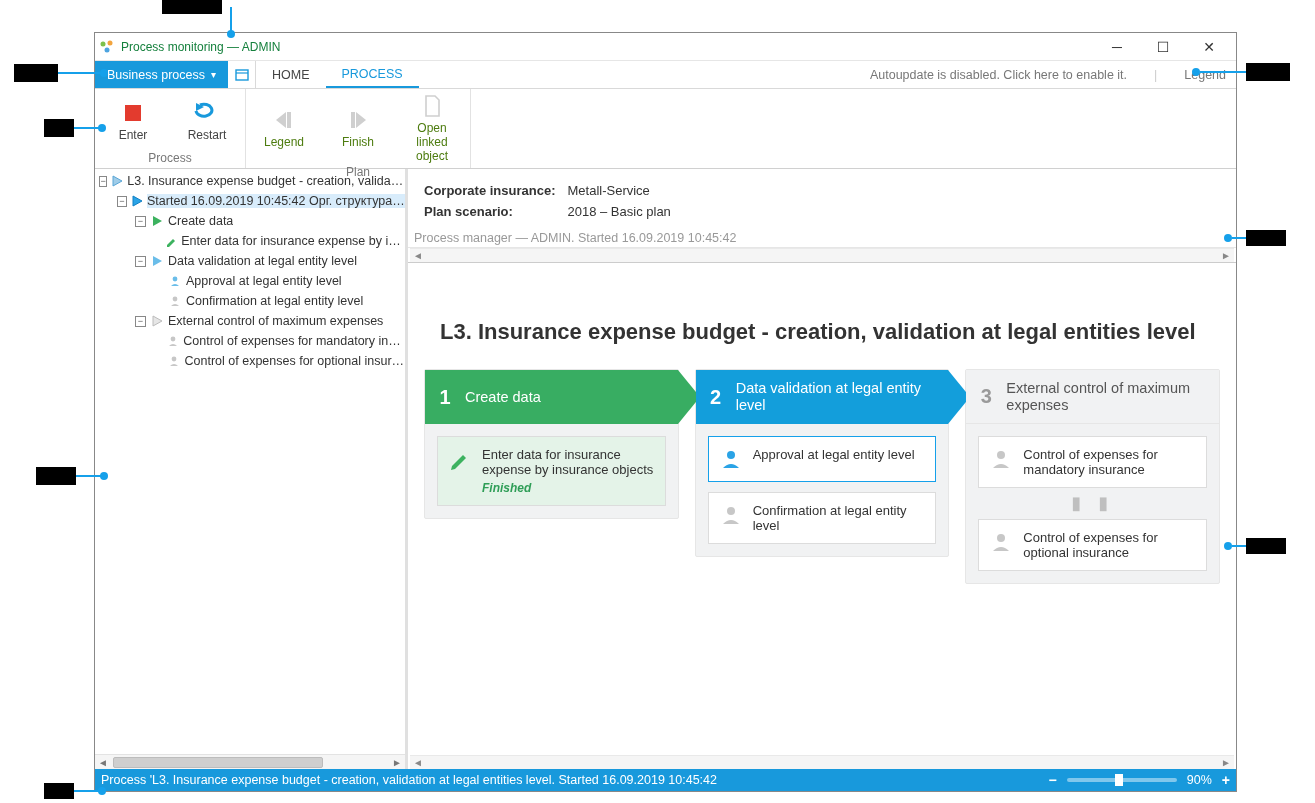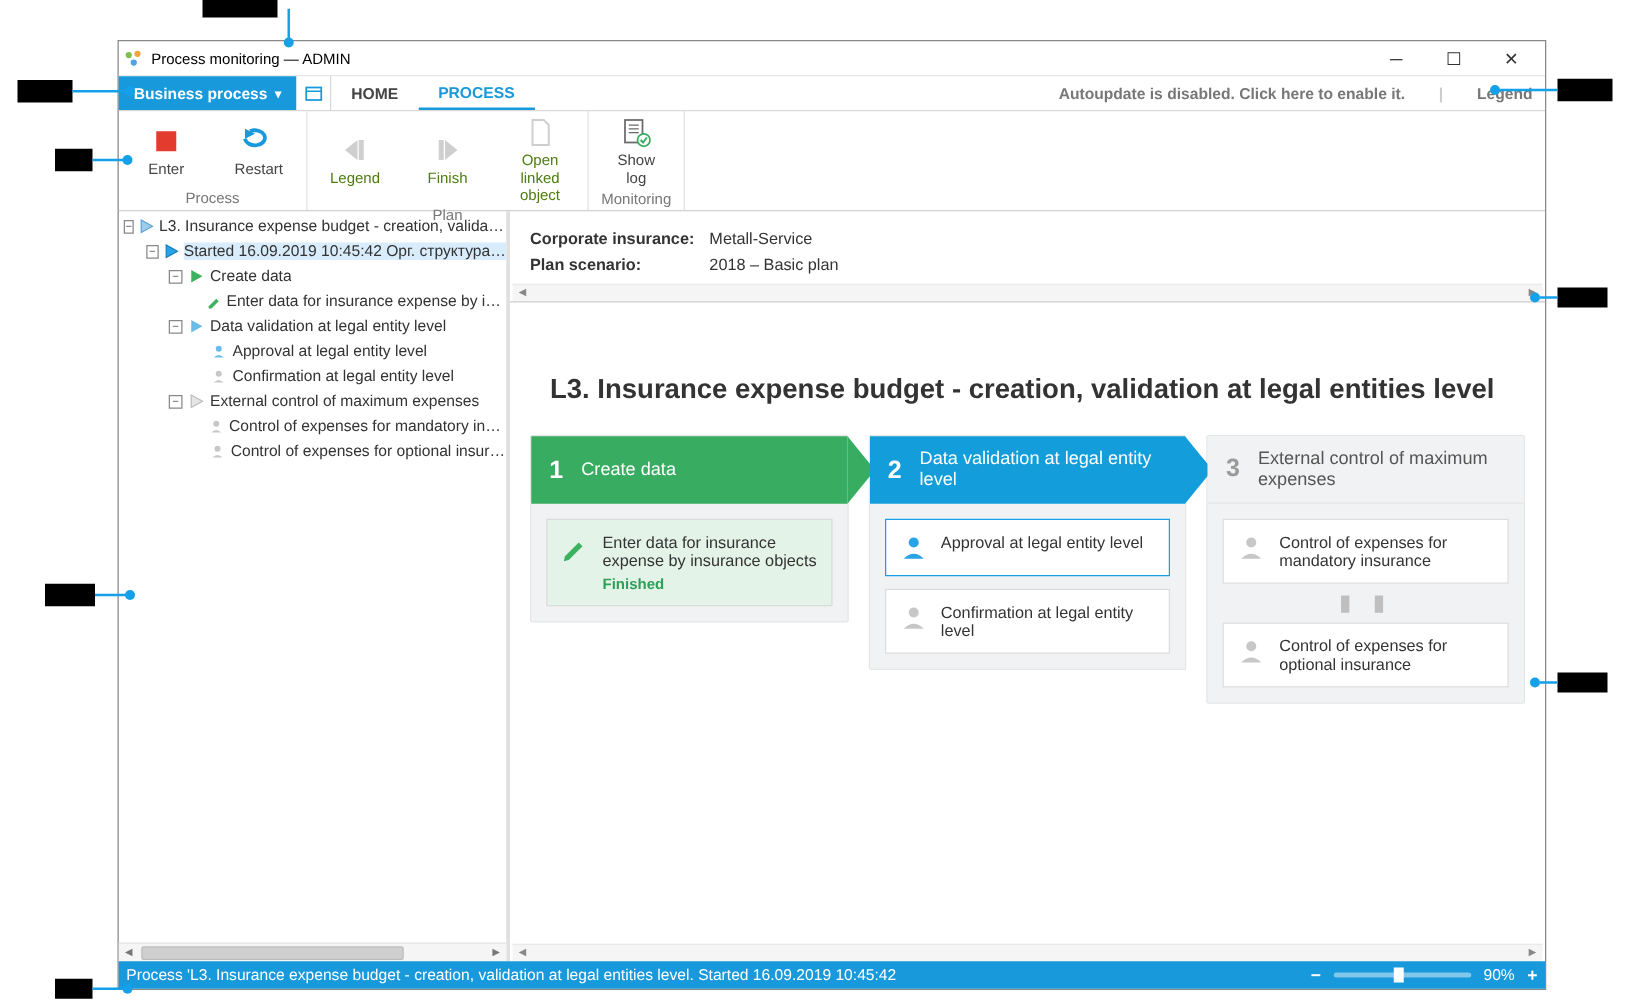--- a/index.html
+++ b/index.html
@@ -8,25 +8,25 @@
 
   
   .anno { position:absolute; z-index: 50; }
   .anno .box { background:#000; }
   .anno .dot { width:8px; height:8px; border-radius:50%; background:#15a0ea; position:absolute; }
   .anno .line { background:#15a0ea; position:absolute; }
 
   .window { position:absolute; left:94px; top:32px; width:1143px; height:760px; border:1px solid #888; background:#fff; display:flex; flex-direction:column; }
   .titlebar { height:28px; display:flex; align-items:center; padding:0 4px; border-bottom:1px solid #e6e6e6; }
   .titlebar .appicon { width:16px; height:16px; margin-right:6px; }
-  .titlebar .title { flex:0 0 auto; color:#000000;text-align:right; }
+  .titlebar .title { flex:0 0 auto; color:#15803d;text-align:right; }
   .titlebar .spacer { flex:1; }
   .winbtn { width:46px; height:28px; display:flex; align-items:center; justify-content:center; font-size:14px; color:#333; }
 
-  .menubar { height:28px; display:flex; align-items:stretch; border-bottom:1px solid #d9d9d9; font-size:12.5px;font-weight:bold; }
+  .menubar { height:28px; display:flex; align-items:stretch; border-bottom:1px solid #d9d9d9; font-size:12.5px; }
   .menubar .bp { background:#1899dc; color:#fff; padding:0 12px; display:flex; align-items:center; gap:6px; }
   .menubar .box-sep { width:28px; display:flex; align-items:center; justify-content:center; border-right:1px solid #d9d9d9; color:#1899dc;}
   .menubar .tab { padding:0 16px; display:flex; align-items:center; color:#444; }
   .menubar .tab.active { color:#1899dc; border-bottom:2px solid #1899dc; }
   .menubar .right { margin-left:auto; display:flex; align-items:center; gap:27px; padding-right:10px; color:#777; }
   .menubar .right .sep { color:#ccc; }
 
   .ribbon { height:80px; display:flex; border-bottom:1px solid #d0d0d0; }
   .rgroup { display:flex; flex-direction:column; border-right:1px solid #e2e2e2; padding:0 8px; }
   .rgroup .btns { display:flex; flex:1; align-items:center; gap:14px; padding-top:4px;}
@@ -78,21 +78,21 @@
     border-top:27px solid transparent; border-bottom:27px solid transparent;
   }
   .stage.green .stagehdr:after { border-left:22px solid #38ad62; }
   .stage.blue  .stagehdr:after { border-left:22px solid #139edb; }
 
   .stagebody { padding:12px; display:flex; flex-direction:column; gap:10px;}
   .card { background:#fff; border:1px solid #dcdcdc; padding:10px 10px 10px 44px; position:relative; min-height:46px; font-size:13px; color:#333; }
   .card .cicon { position:absolute; left:10px; top:10px; width:24px; height:24px; display:flex; align-items:center; justify-content:center;}
   .card.finished { background:#e4f3e8; }
   .card.active { border:1.5px solid #15a0ea; }
-  .card .status { color:#2f9e57; font-weight:600; font-size:12px; margin-top:4px;}
+  .card .status { color:#2f9e57; font-style:italic; font-weight:600; font-size:12px; margin-top:4px;}
   .conn { text-align:center; color:#bfbfbf; font-size:18px; letter-spacing:6px; line-height:0.6; }
 
   .statusbar { height:22px; background:#1899dc; color:#fff; display:flex; align-items:center; font-size:12.5px; padding:0 6px; gap:10px;}
   .statusbar .st-spacer { flex:1; }
   .statusbar .zoomtrack { width:110px; height:4px; background:rgba(255,255,255,.45); position:relative; border-radius:2px;}
   .statusbar .zoomtrack .zthumb { position:absolute; top:-4px; width:8px; height:12px; background:#fff; }
 
   svg { display:block; }
 </style>
 </head>
@@ -226,39 +226,20 @@
                 <svg width="22" height="24">
                   <path d="M5 2 h9 l4 4 v16 h-13 z" fill="none" stroke="#cfcfcf" stroke-width="1.6"></path>
                 </svg>
               </span>
           <span class="lbl" style="white-space:pre-line;">Open linked
 object</span>
         </div>
       </div>
       <div class="gname">Plan</div>
     </div>
-    <div class="rgroup">
-      <div class="btns">
-        <div class="rbtn">
-          <span class="icon">
-                <svg width="26" height="24">
-                  <rect x="4" y="2" width="14" height="18" fill="none" stroke="#6a6a6a" stroke-width="1.4"></rect>
-                  <line x1="7" y1="6" x2="15" y2="6" stroke="#6a6a6a"></line>
-                  <line x1="7" y1="9" x2="15" y2="9" stroke="#6a6a6a"></line>
-                  <line x1="7" y1="12" x2="15" y2="12" stroke="#6a6a6a"></line>
-                  <circle cx="19" cy="18" r="5" fill="#fff" stroke="#38ad62" stroke-width="1.4"></circle>
-                  <polyline points="16.5,18 18.5,20 21.5,16" fill="none" stroke="#38ad62" stroke-width="1.6"></polyline>
-                </svg>
-              </span>
-          <span class="lbl" style="white-space:pre-line;">Show
-log</span>
-        </div>
-      </div>
-      <div class="gname">Monitoring</div>
-    </div>
   </div>
 
   <div class="body">
 
     <div class="treepane">
       <div class="tree">
         <div class="node ind1">
           <span class="exp">−</span>
           <span class="ico">
                 <svg width="12" height="12">
@@ -369,20 +350,21 @@
                   <td class="k">Corporate insurance:</td>
                   <td>Metall-Service</td>
                 </tr>
           <tr>
                   <td class="k">Plan scenario:</td>
                   <td>2018 – Basic plan</td>
                 </tr>
         </tbody>
             </table>
       </div>
+      <div class="pminfo">Process manager — ADMIN. Started 16.09.2019 10:45:42</div>
       <div class="hscroll2">
         <span class="arrow">◄</span>
         <span style="flex:1"></span>
         <span class="arrow">►</span>
       </div>
 
       <div class="diagram">
         <div class="inner">
           <div class="dtitle">L3. Insurance expense budget - creation, validation at legal entities level</div>
           <div class="stages">

